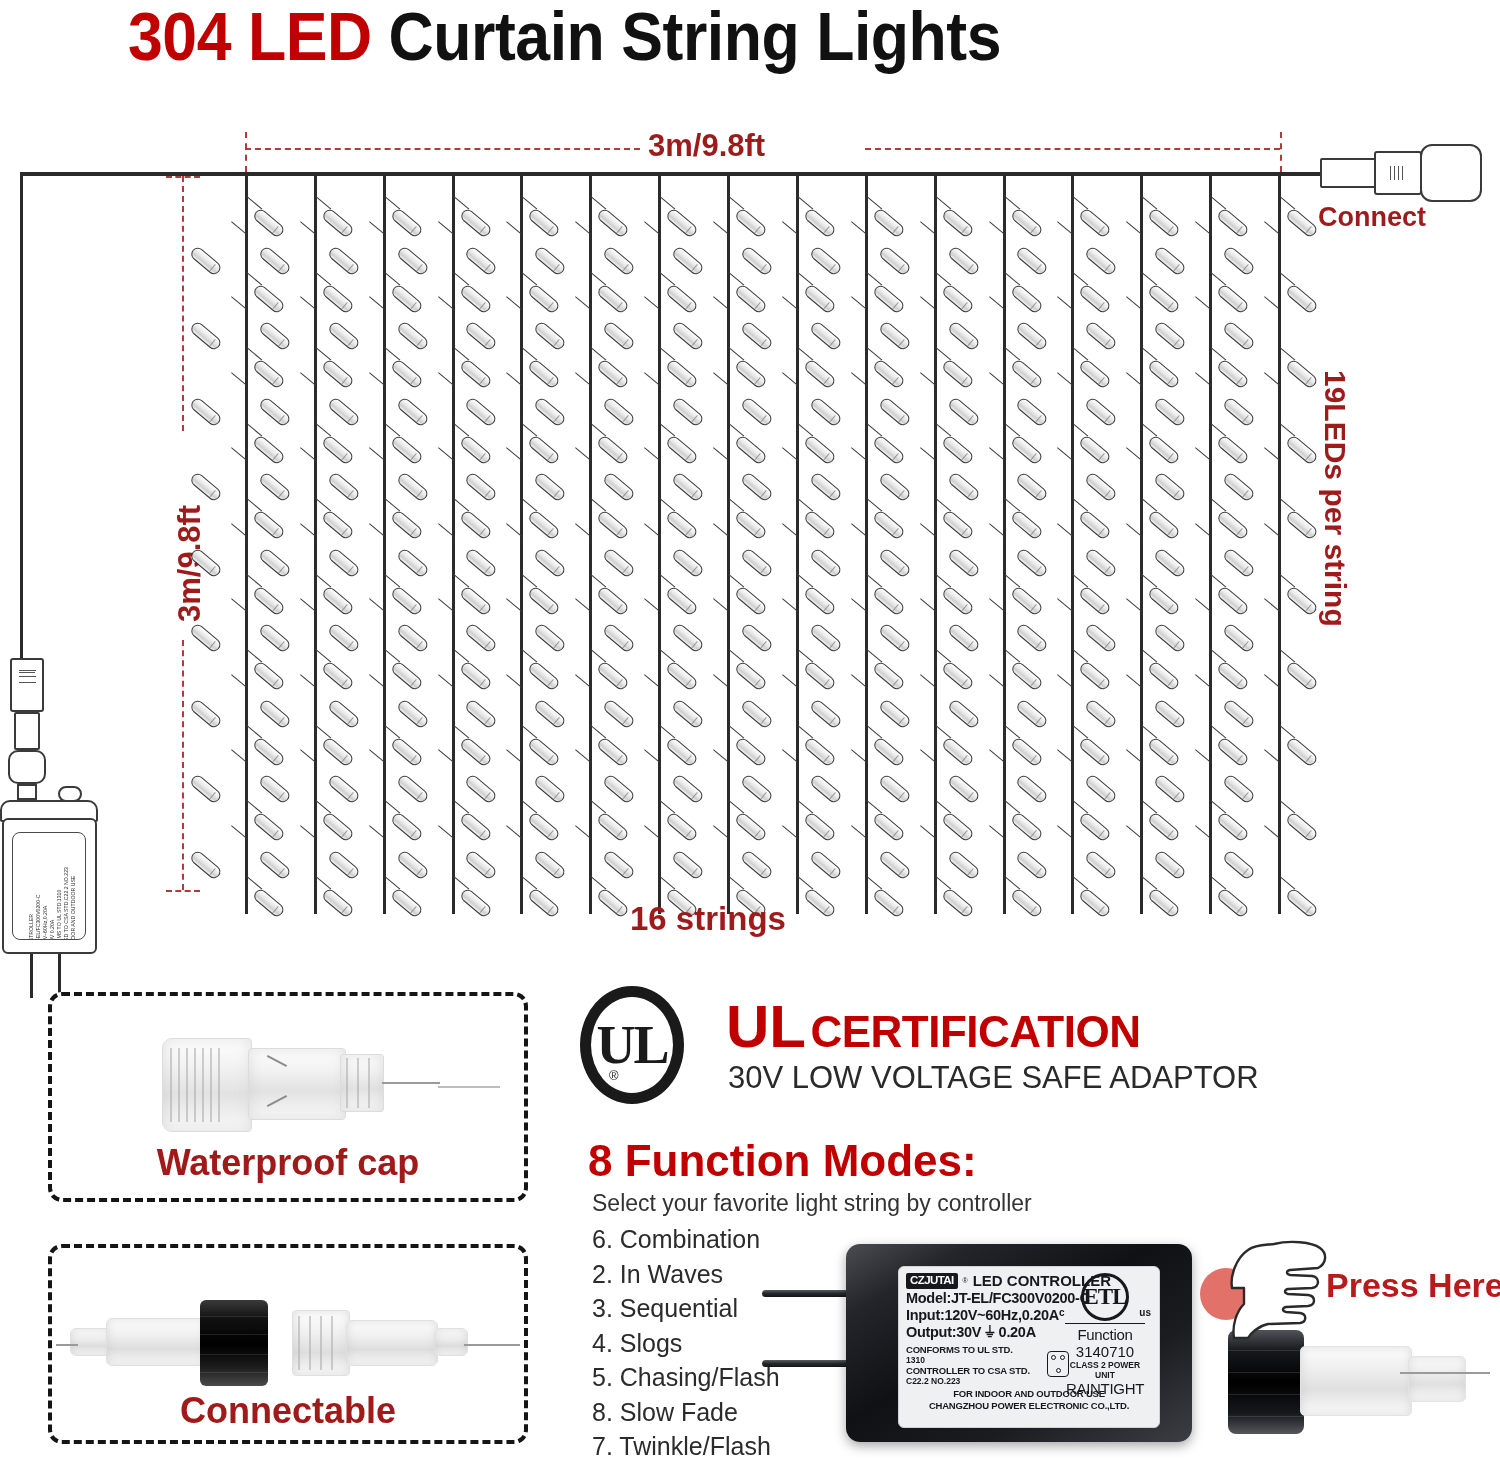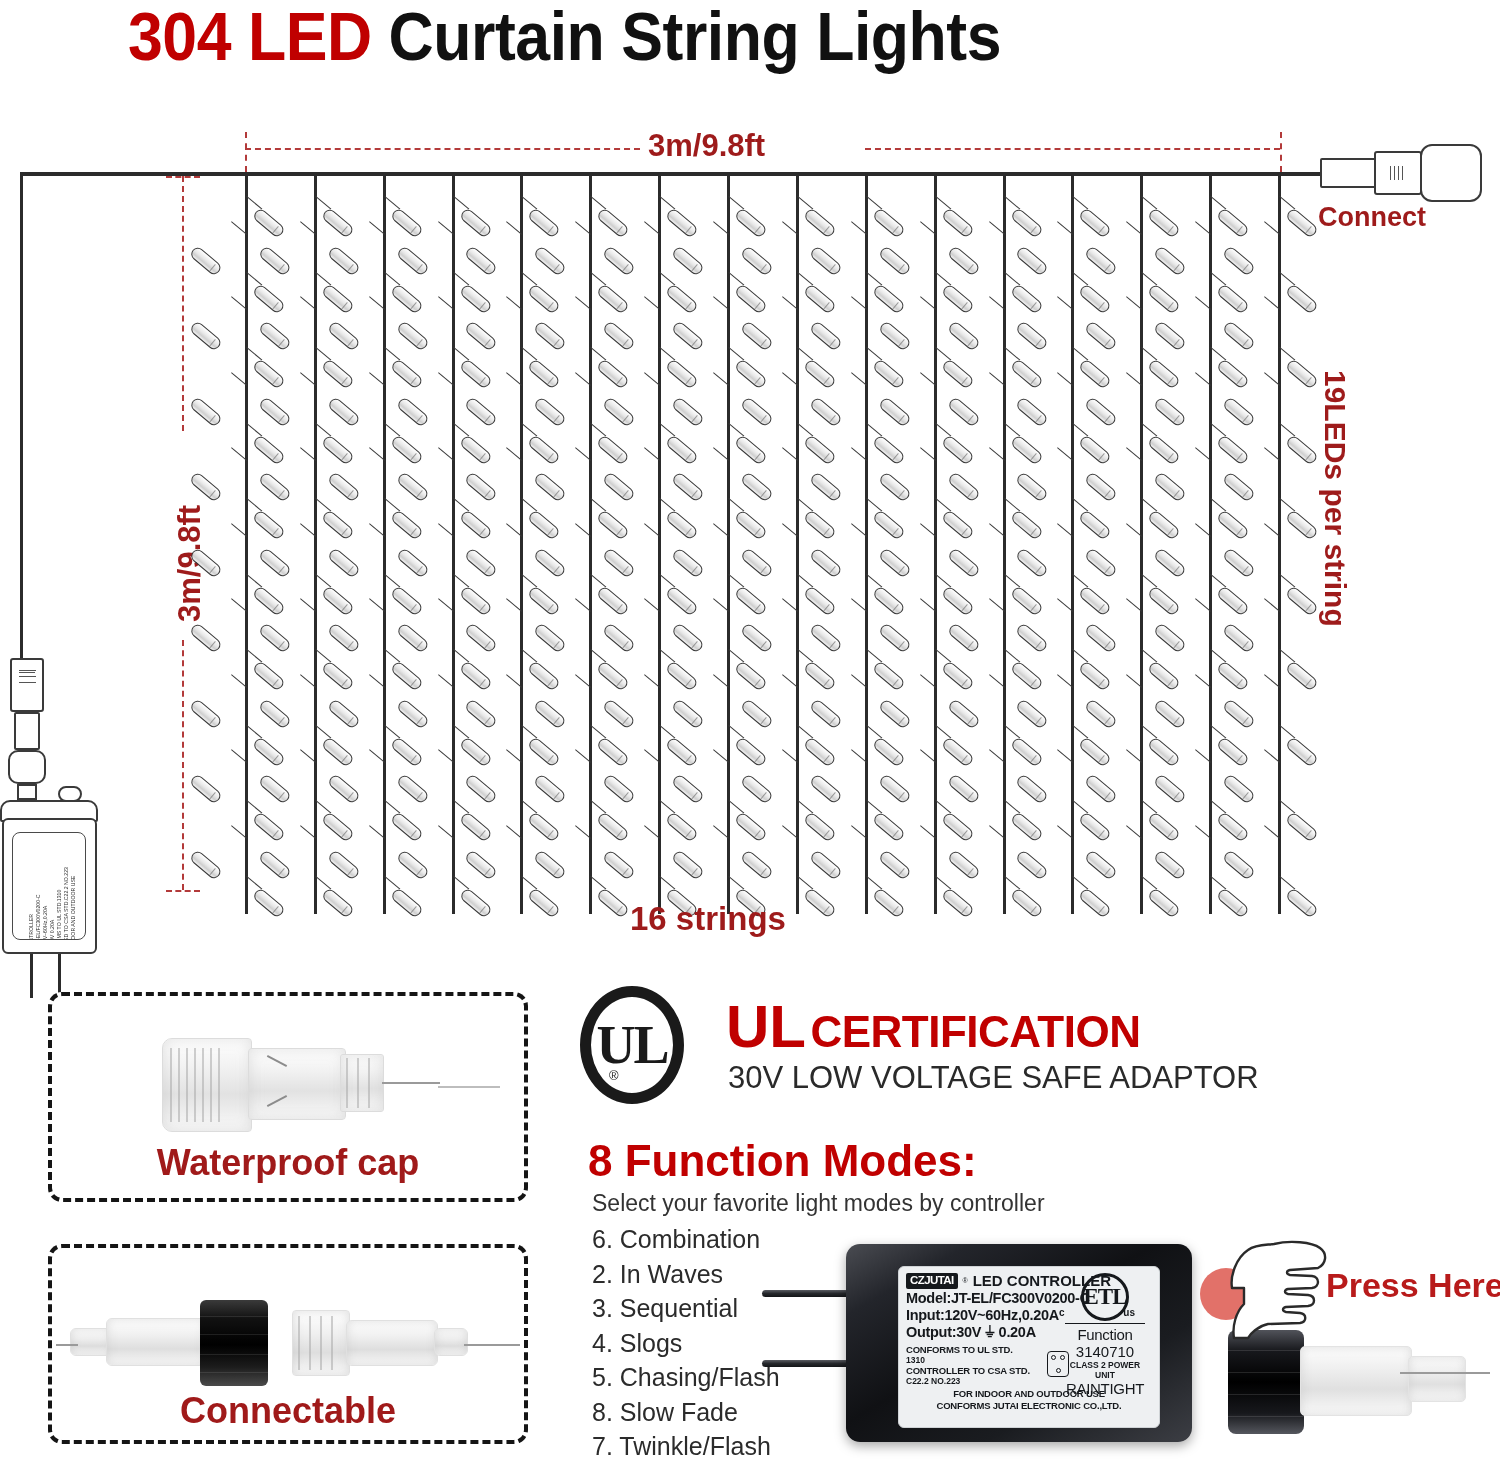--- a/index.html
+++ b/index.html
@@ -1010,21 +1010,21 @@
     </div>
     <div class="ul-title" style="left:726px; top:992px;">
       <span class="big">UL</span>
       <span class="small">CERTIFICATION</span>
     </div>
     <div class="ul-sub" style="left:728px; top:1060px;">30V LOW VOLTAGE SAFE ADAPTOR</div>
   </div>
 
   <div>
     <div class="fm-title" style="left:588px; top:1136px;">8 Function Modes:</div>
-    <div class="fm-sub" style="left:592px; top:1190px;">Select your favorite light modes by controller</div>
+    <div class="fm-sub" style="left:592px; top:1190px;">Select your favorite light string by controller</div>
     <ul class="fm-list" id="fm-list" style="left:592px; top:1222px;">
         <li>6. Combination</li>
         <li>2. In Waves</li>
         <li>3. Sequential</li>
         <li>4. Slogs</li>
         <li>5. Chasing/Flash</li>
         <li>8. Slow Fade</li>
         <li>7. Twinkle/Flash</li>
       </ul>
   </div>
@@ -1042,26 +1042,26 @@
         <span class="ctl-ledc">LED CONTROLLER</span>
       </div>
       <div class="row ctl-model">Model:JT-EL/FC300V0200-C</div>
       <div class="row ctl-model">Input:120V~60Hz,0.20A</div>
       <div class="row ctl-model">Output:30V ⏚ 0.20A</div>
       <div class="row ctl-small" style="margin-top:3px;">CONFORMS TO UL STD.</div>
       <div class="row ctl-tiny">1310</div>
       <div class="row ctl-small">CONTROLLER TO CSA STD.</div>
       <div class="row ctl-tiny">C22.2 NO.223</div>
       <div class="row ctl-small" style="text-align:center;margin-top:2px;">FOR INDOOR AND OUTDOOR USE</div>
-      <div class="row ctl-small" style="text-align:center;">CONFORMS JUTAI ELECTRONIC CO.,LTD.</div>
+      <div class="row ctl-small" style="text-align:center;">CHANGZHOU POWER ELECTRONIC CO.,LTD.</div>
 
       <div class="ctl-etl-wrap">
         <div class="ctl-etl">ETL</div>
         <div class="ctl-etl-side" style="left:0px; top:34px;">c</div>
-        <div class="ctl-etl-side" style="right:16px; top:34px;text-align:center;">us</div>
+        <div class="ctl-etl-side" style="right:0px; top:34px;text-align:center;">us</div>
         <div style="height:1px;background:#15181c;margin:2px 6px 2px 6px;"></div>
         <div class="ctl-intertek">Function</div>
         <div class="ctl-num">3140710</div>
         <div class="ctl-class">CLASS 2 POWER UNIT</div>
         <div class="ctl-rain">RAINTIGHT</div>
       </div>
 
       <div class="ctl-pin" style="left:148px; top:84px;">
         <i style="left:3px; top:3px;"></i>
         <i style="right:3px; top:3px;"></i>

